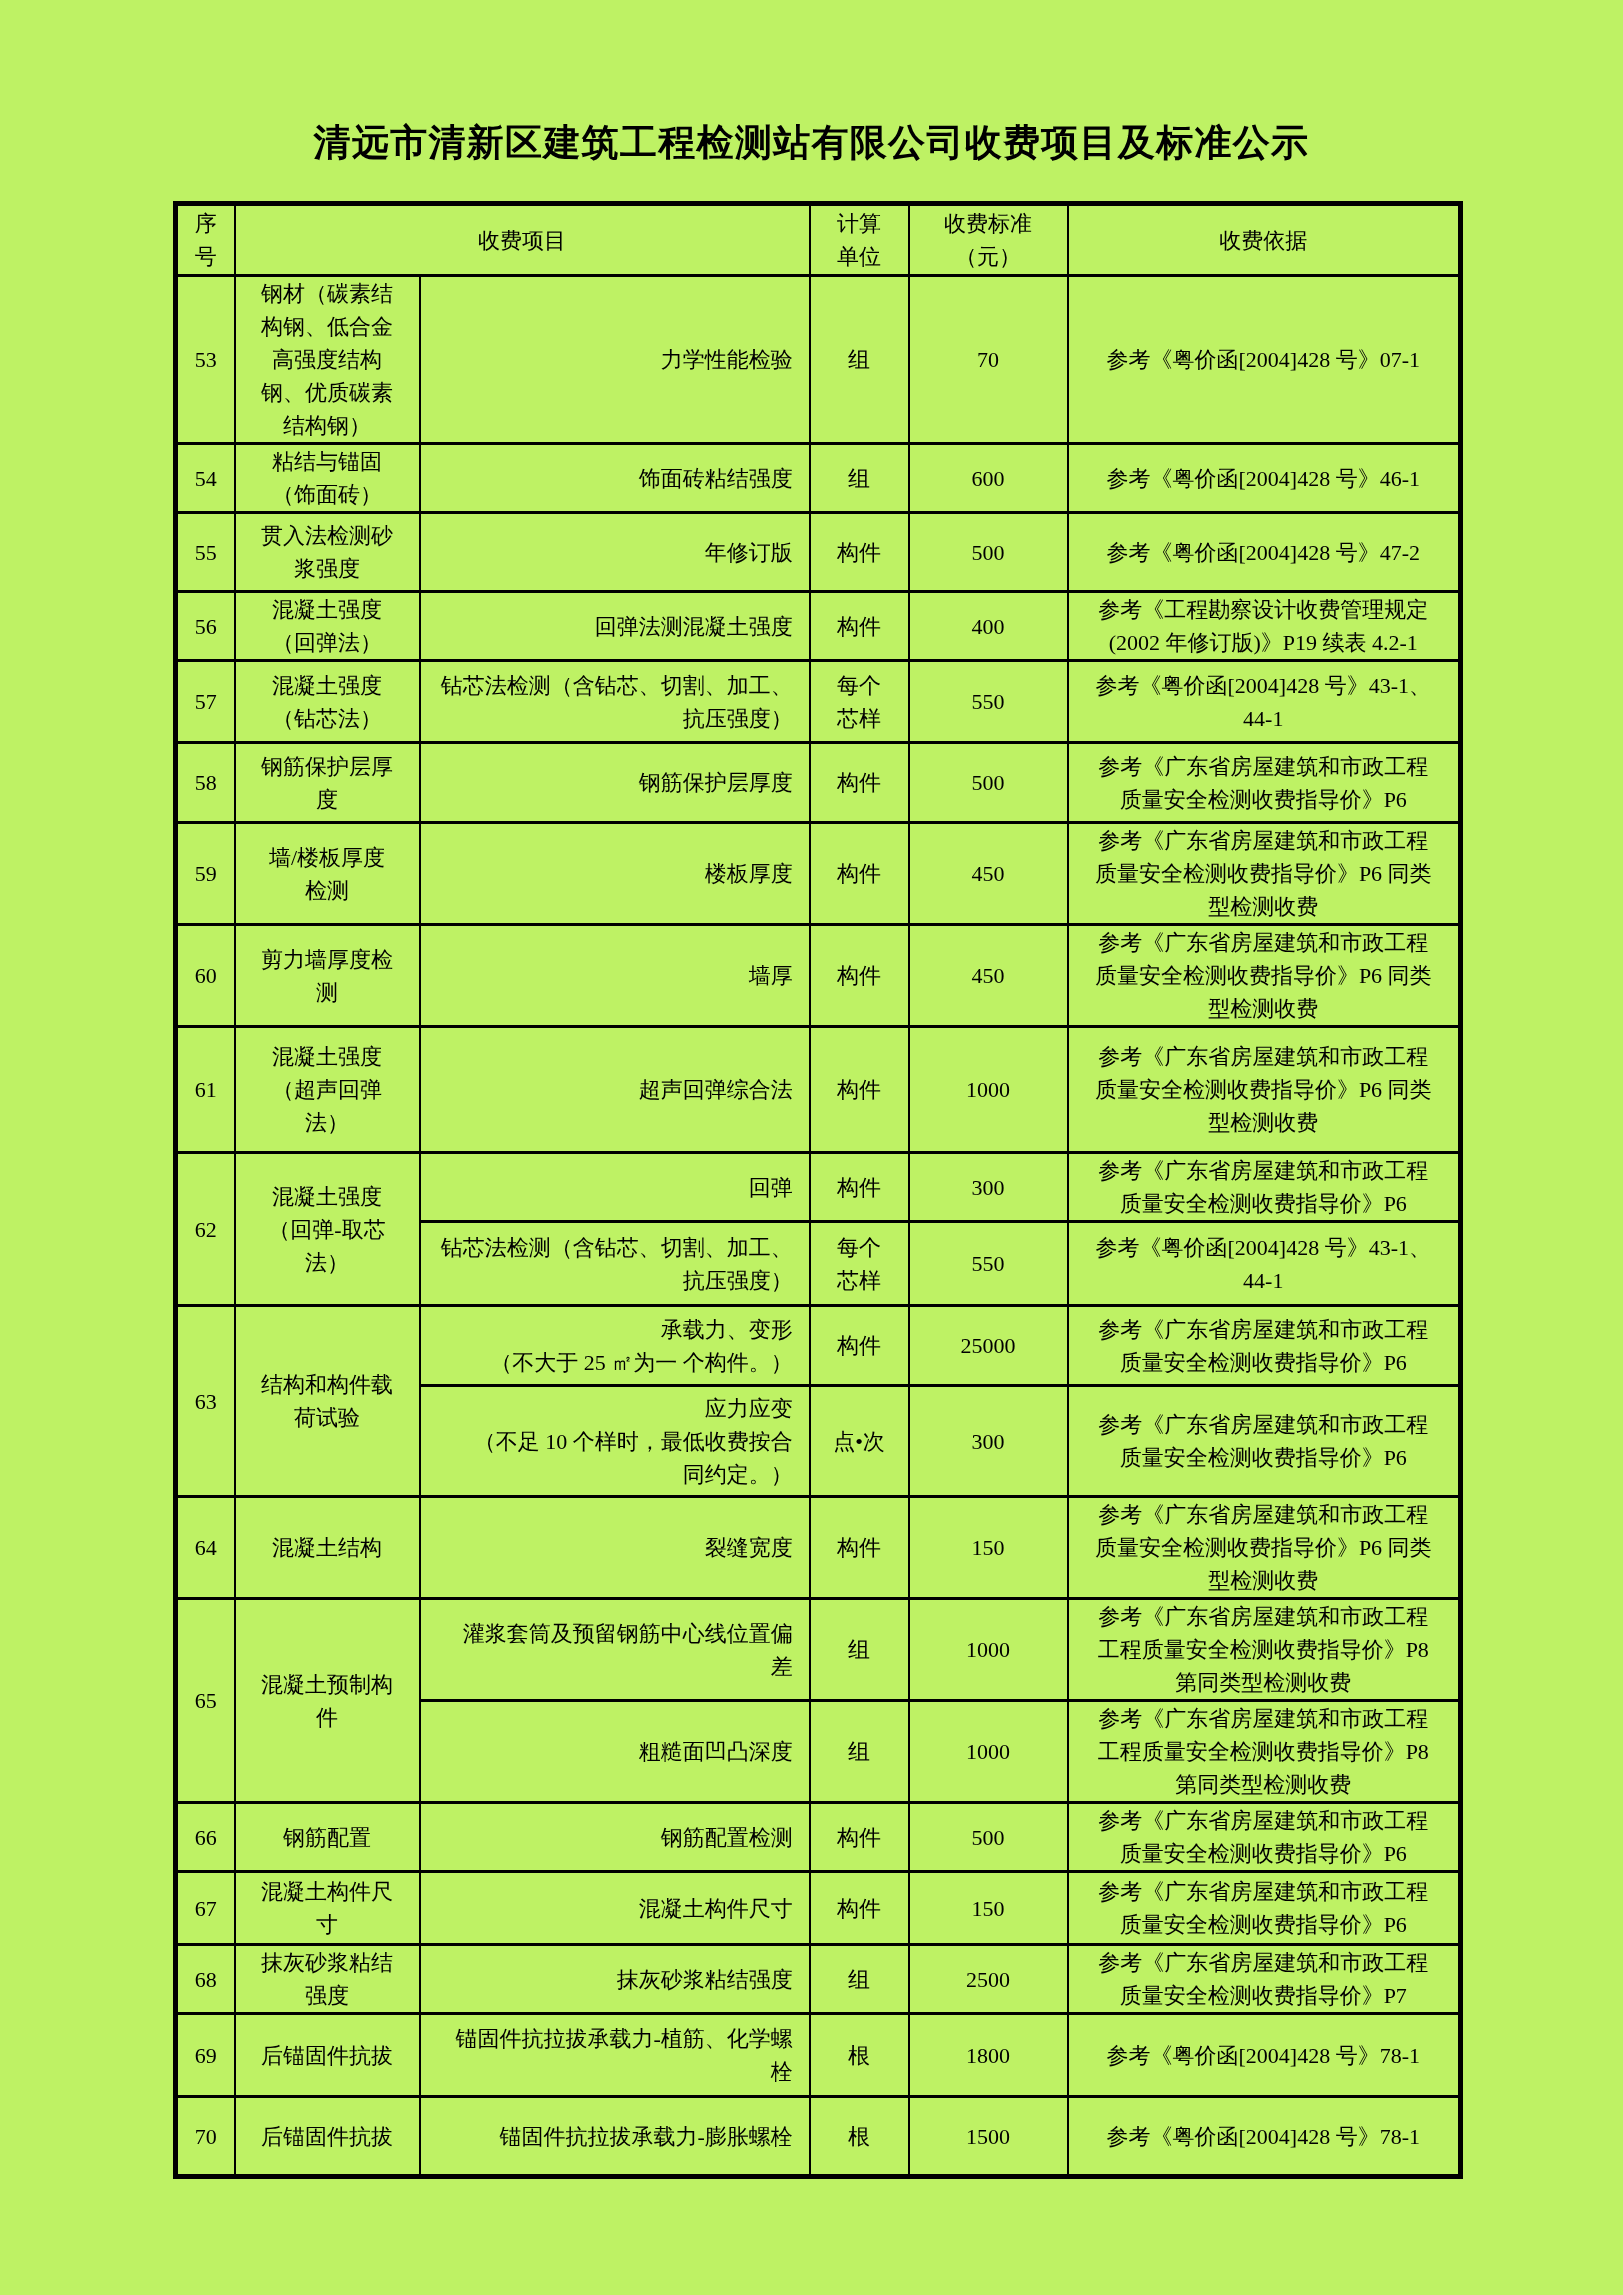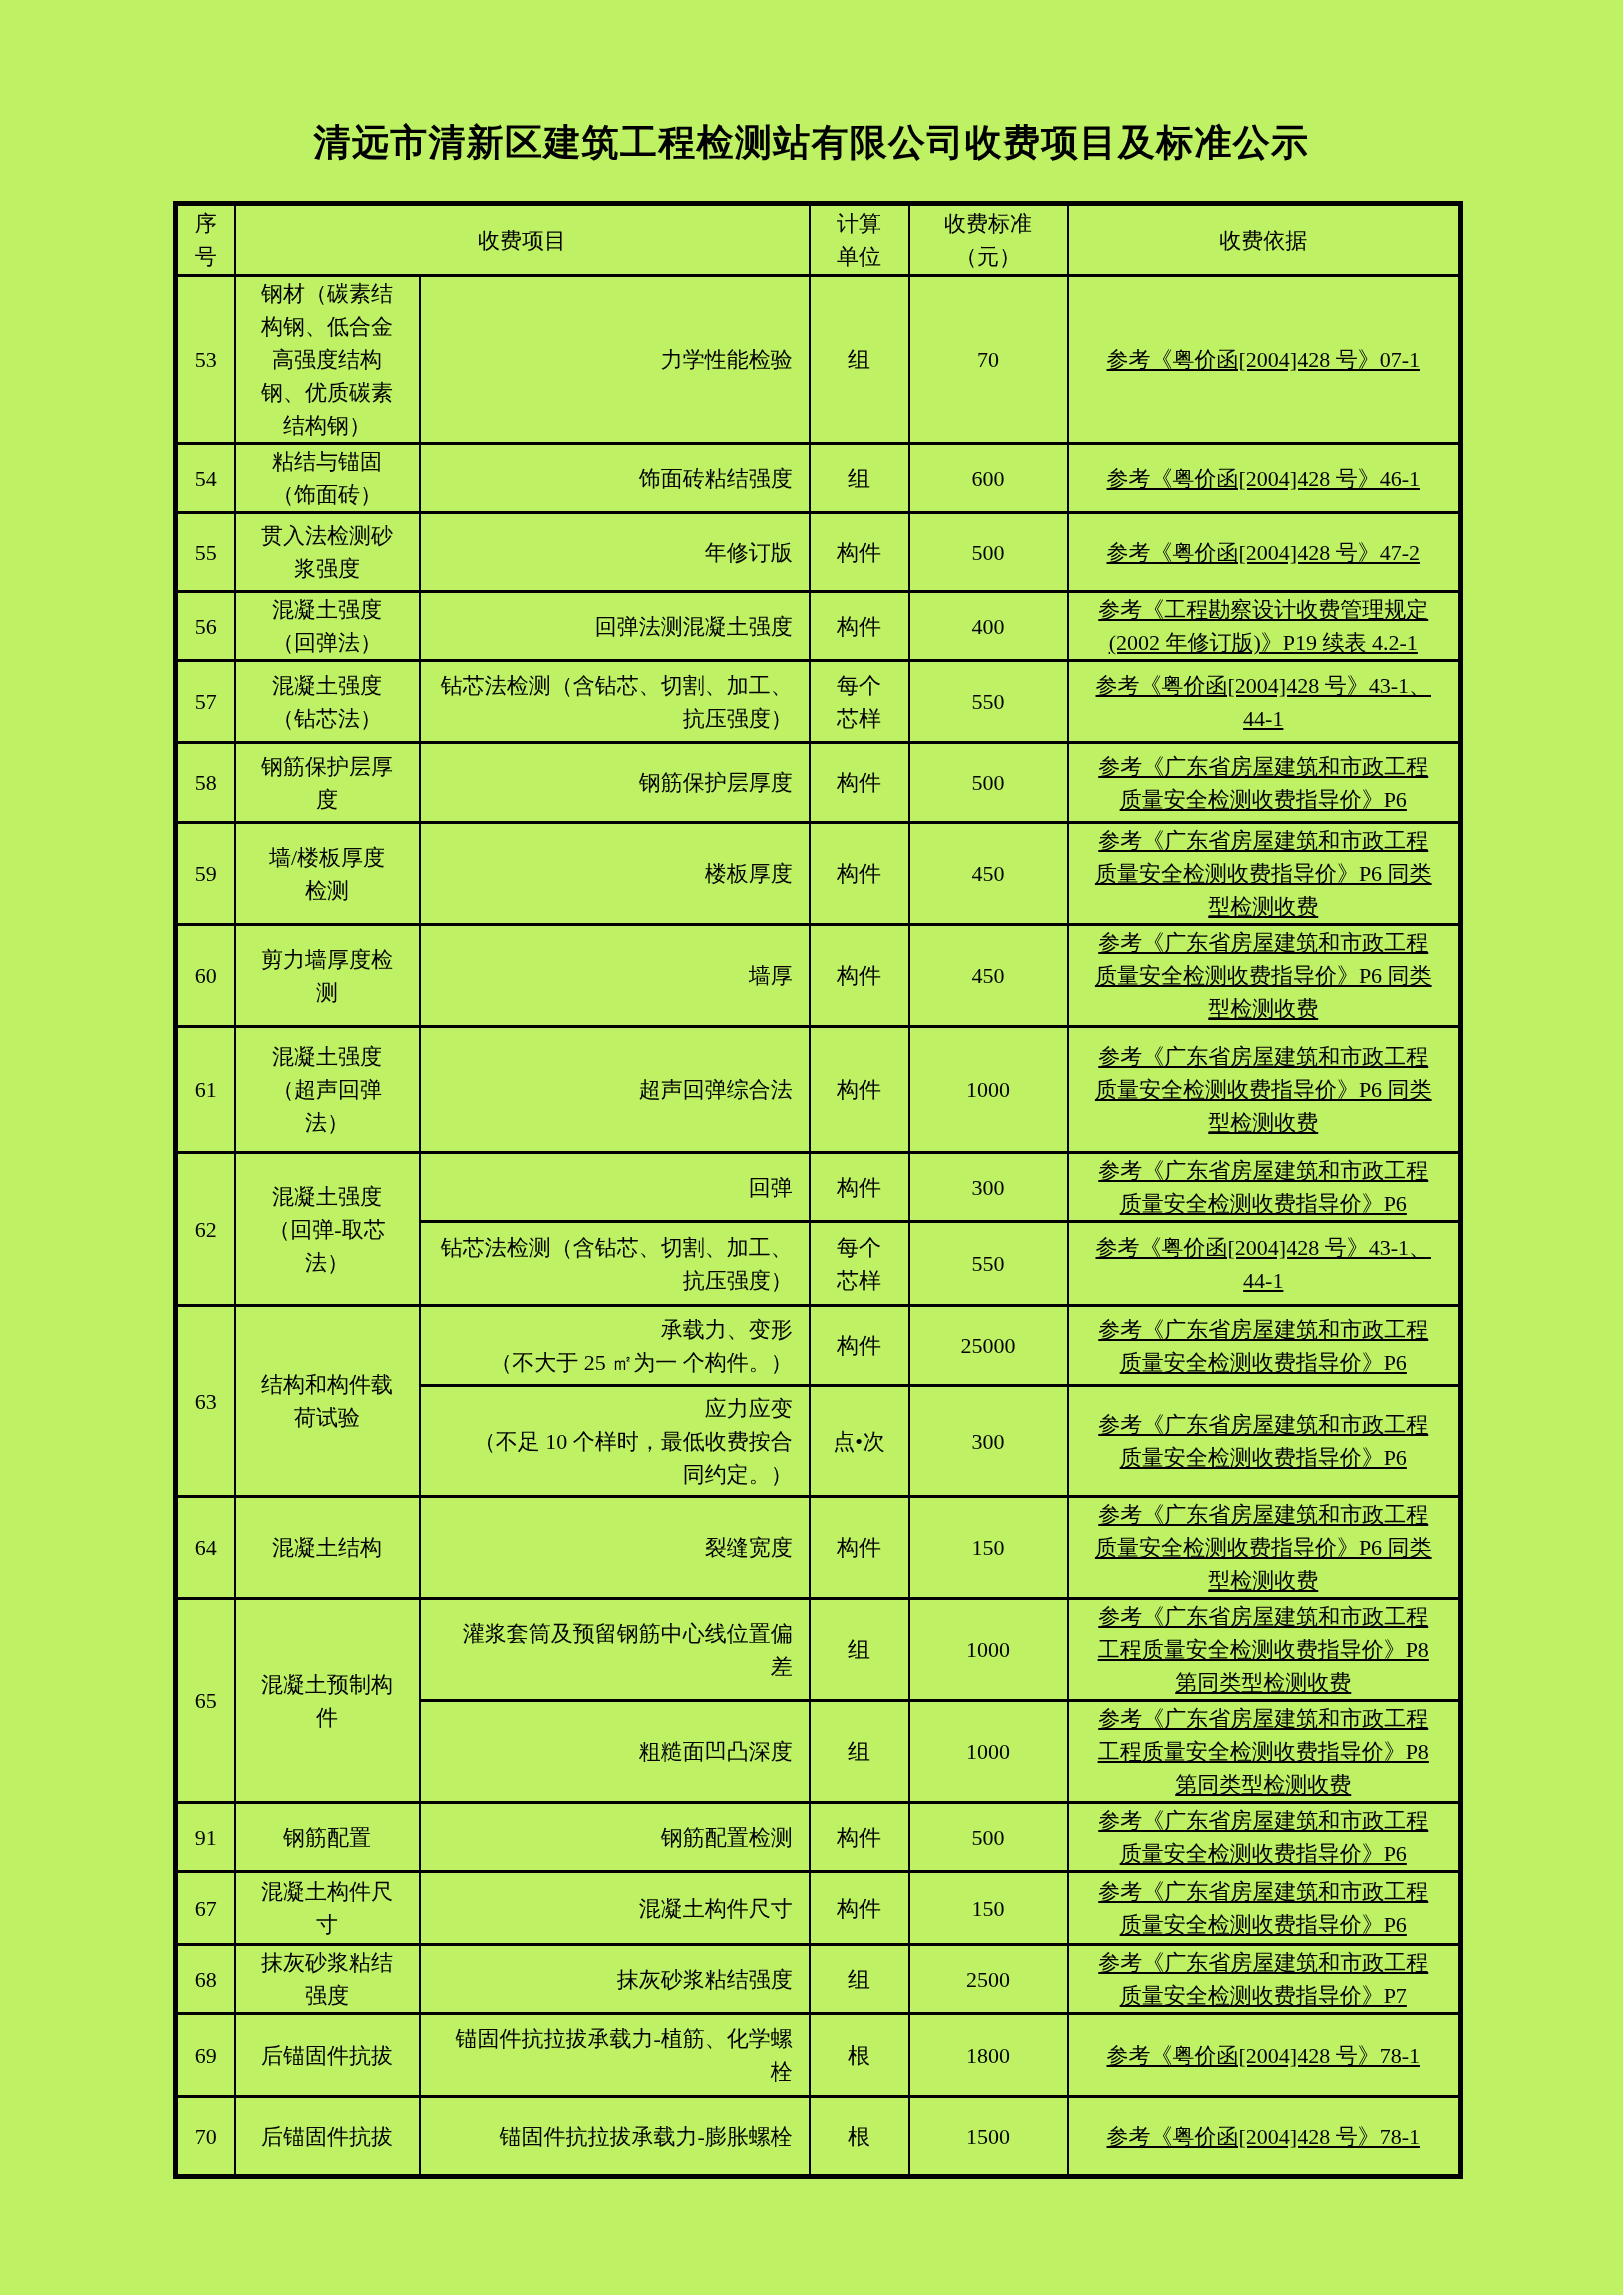--- a/index.html
+++ b/index.html
@@ -44,21 +44,21 @@
     vertical-align: middle;
     font-size: 22px;
     font-weight: normal;
     line-height: 1.5;
     white-space: pre-line;
     padding: 0 2.6px;
     overflow: hidden;
   }
   .fee-table thead tr { height: 72px; }
   td.col-item  { padding: 0 15.7px; text-align: right; }
-  td.col-basis { padding: 0 22px; text-decoration: underline; }
+  td.col-basis { padding: 0 22px; }
   .footer {
     position: absolute;
     top: 2176px;
     left: 0;
     width: 100%;
     text-align: center;
     font-size: 21px;
     line-height: 1.2;
   }
 </style>
@@ -251,21 +251,21 @@
         </tr>
         <tr style="height: 101px;">
           <td class="col-item">粗糙面凹凸深度</td>
           <td class="col-unit">组</td>
           <td class="col-fee">1000</td>
           <td class="col-basis">参考《广东省房屋建筑和市政工程
 工程质量安全检测收费指导价》P8
 第同类型检测收费</td>
         </tr>
         <tr style="height: 69px;">
-          <td class="col-no">91</td>
+          <td class="col-no">66</td>
           <td class="col-cat">钢筋配置</td>
           <td class="col-item">钢筋配置检测</td>
           <td class="col-unit">构件</td>
           <td class="col-fee">500</td>
           <td class="col-basis">参考《广东省房屋建筑和市政工程
 质量安全检测收费指导价》P6</td>
         </tr>
         <tr style="height: 73px; margin-top: 20px;">
           <td class="col-no">67</td>
           <td class="col-cat">混凝土构件尺

